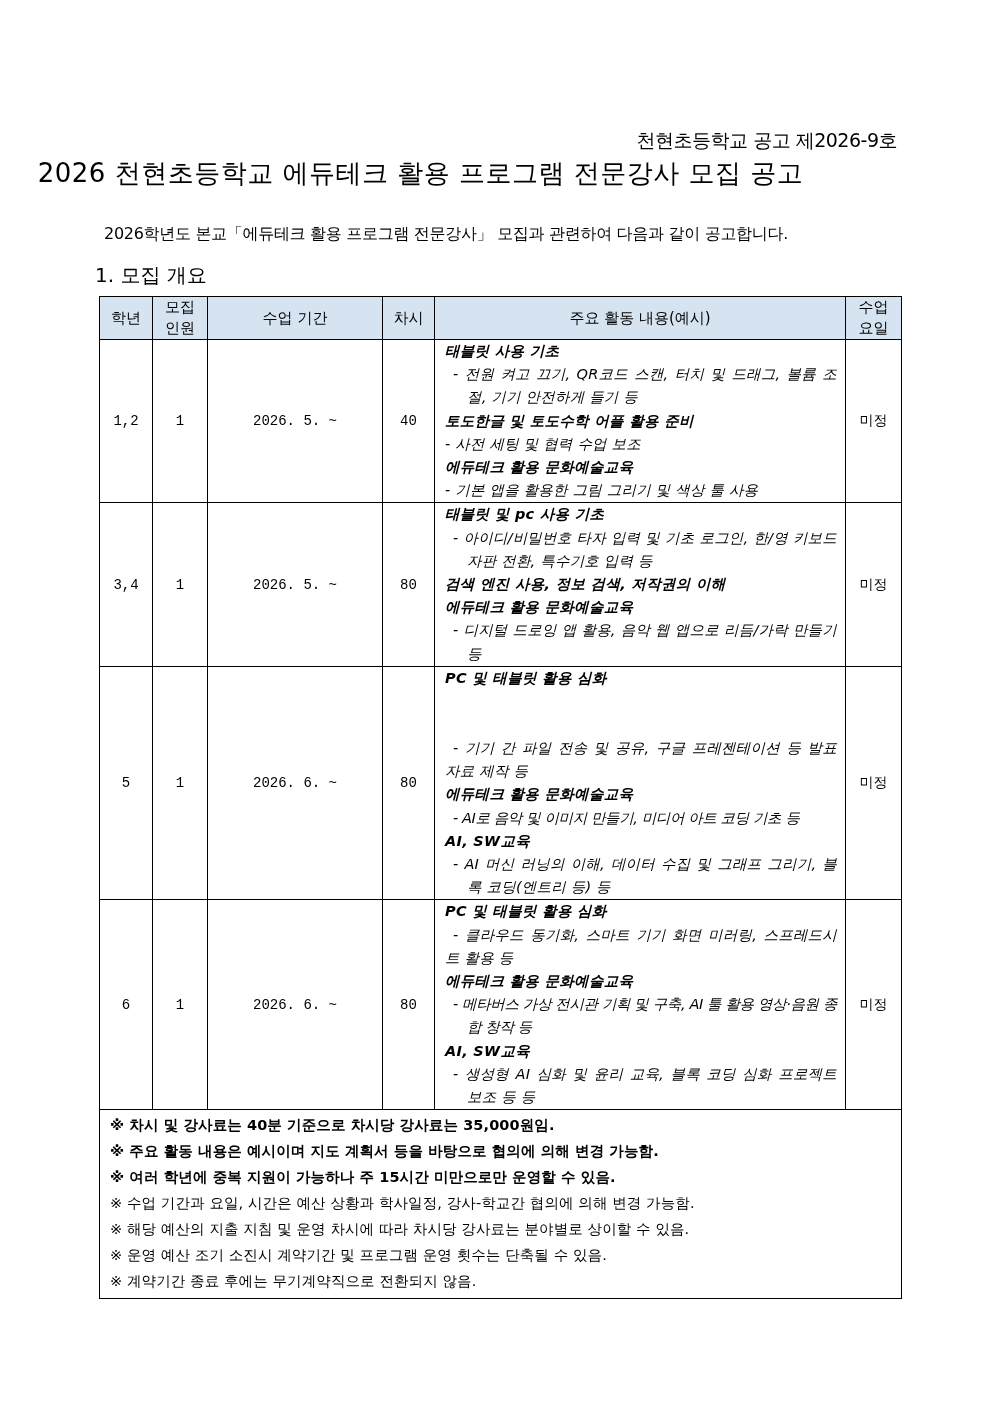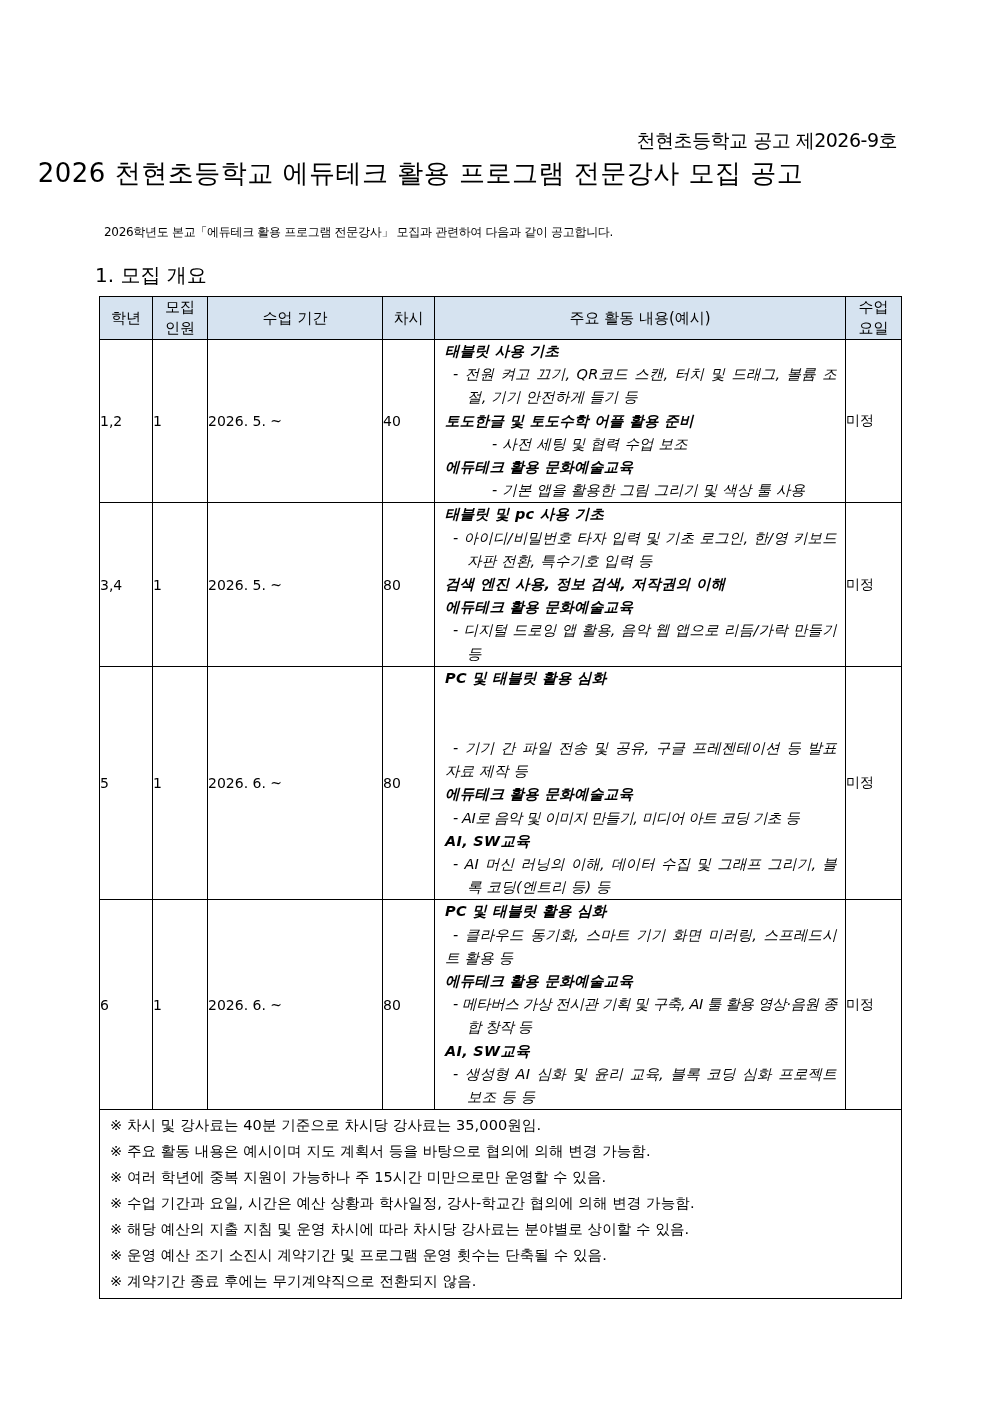--- a/index.html
+++ b/index.html
@@ -1,35 +1,35 @@
 <!DOCTYPE html>
 <html><head>
 <meta charset="utf-8">
 <style>
   html, body { margin:0; padding:0; background:#ffffff; }
   body { width:992px; height:1403px; position:relative; overflow:hidden;
          font-family:"DejaVu Sans","Liberation Sans",sans-serif; color:#000; }
   .doc-number { position:absolute; right:95px; top:128px; font-size:19px; letter-spacing:-0.5px;text-align:right; }
   .doc-title { position:absolute; left:0; width:841px; top:156px; text-align:center;
                font-size:26px; letter-spacing:0.5px; }
-  .intro { position:absolute; left:104px; top:224px; font-size:12px; letter-spacing:-0.3px; }
+  .intro { position:absolute; left:104px; top:224px; font-size:16px; letter-spacing:-0.3px; }
   .section-heading { position:absolute; left:95px; top:262px; font-size:20px;text-align:right; }
   table.recruit { position:absolute; left:99px; top:296px; width:802px; border-collapse:collapse;
                   table-layout:fixed; font-size:14px; }
   table.recruit th, table.recruit td { border:1.3px solid #000; padding:0; }
   table.recruit thead th { background:#d6e3f0; font-weight:normal; text-align:center;
                            line-height:21px; height:42px; font-size:15px; }
-  table.recruit td.c { vertical-align:middle; }
+  table.recruit td.c { text-align:center; vertical-align:middle;font-family:Liberation Mono, monospace; }
   td.content { padding:0 8px 0 10px !important; vertical-align:top; line-height:23.2px; font-size:14.5px;font-style:italic; }
   .blk-title { font-weight:bold; letter-spacing:0.3px; }
   .blk-item { padding-left:22px; text-indent:-14px; text-align:justify; letter-spacing:0.2px; }
-  .blk-item.flat { padding-left:0; text-indent:0;margin-left:47px; }
+  .blk-item.flat { padding-left:0; text-indent:0; }
   .blk-item.hang2 { padding-left:8px; text-indent:0;margin-top:47px; }
   td.notes { padding:2px 8px 4px 10px !important; line-height:26px; font-size:14.5px; }
-  .note.bold { font-weight:normal; }
+  .note.bold { font-weight:bold; }
   .note { letter-spacing:0.1px; }
 </style>
 </head>
 <body>
 
 <div>
   <div class="doc-number">천현초등학교 공고 제2026-9호</div>
   <div class="doc-title">2026 천현초등학교 에듀테크 활용 프로그램 전문강사 모집 공고</div>
   <div class="intro">2026학년도 본교「에듀테크 활용 프로그램 전문강사」 모집과 관련하여 다음과 같이 공고합니다.</div>
   <div class="section-heading">1. 모집 개요</div>

